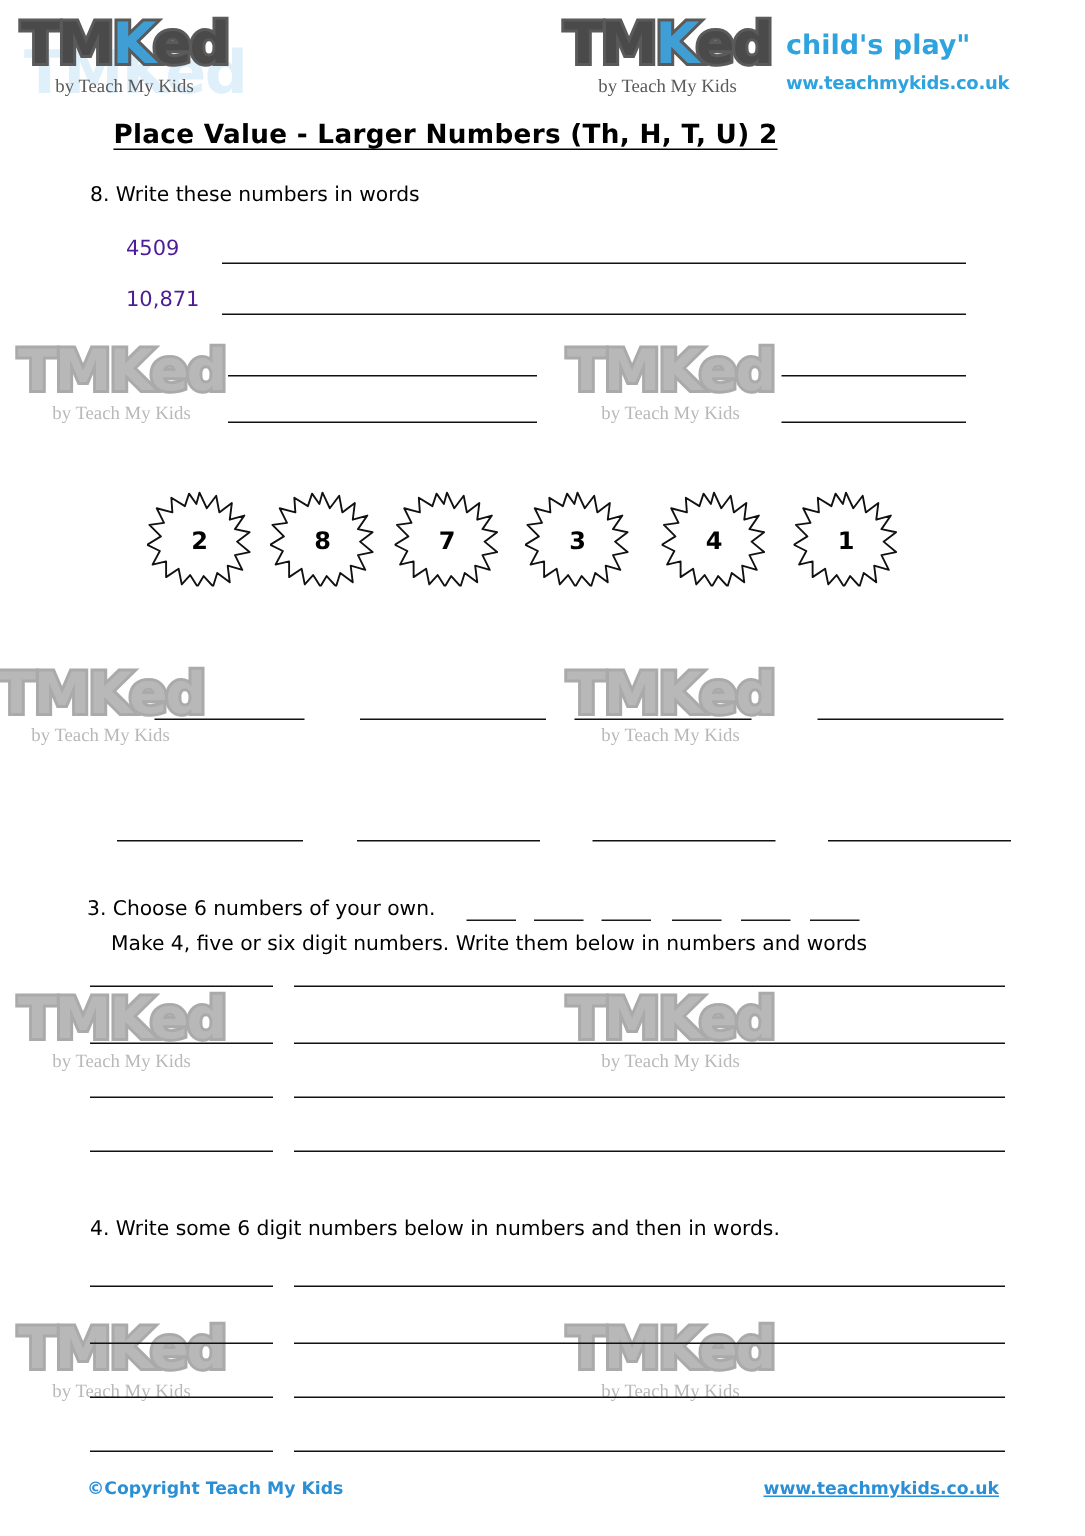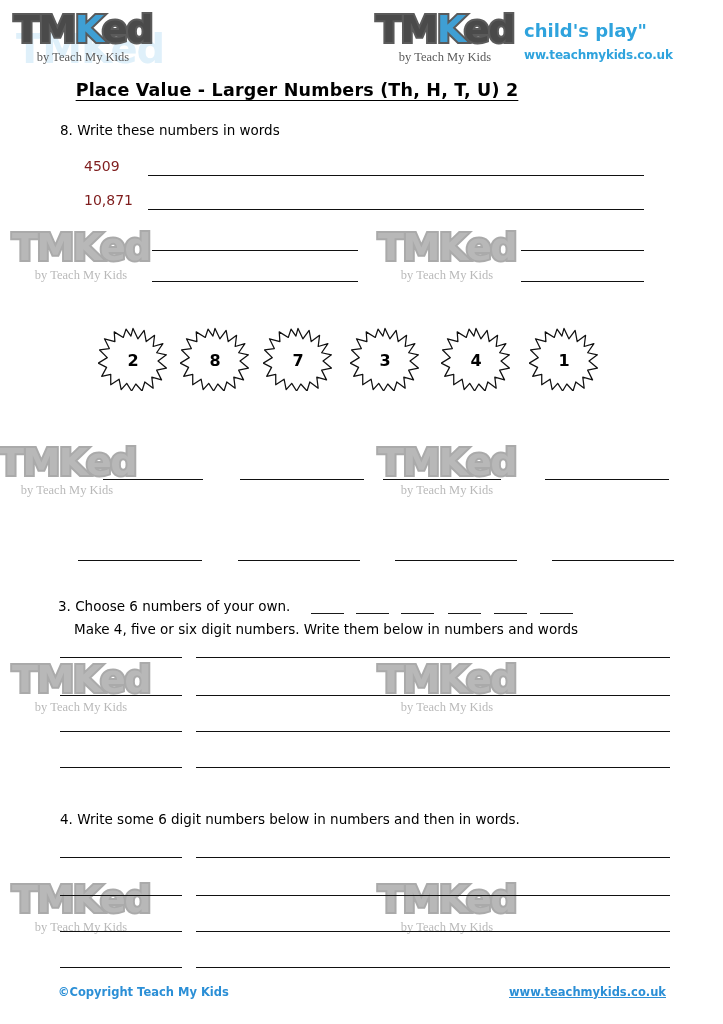--- a/index.html
+++ b/index.html
@@ -102,21 +102,21 @@
     font-family: "DejaVu Sans", sans-serif;
     font-size: 13.5px;
     color: #000000;
     white-space: nowrap;
   }
   .numlabel {
     position: absolute;
     z-index: 3;
     font-family: "DejaVu Sans", sans-serif;
     font-size: 14px;
-    color: #7f1d1d;
+    color: #4c1d95;
     white-space: nowrap;
   }
 
   
   .rule {
     position: absolute;
     z-index: 3;
     height: 0;
     border-top: 1.6px solid #111111;
   }

